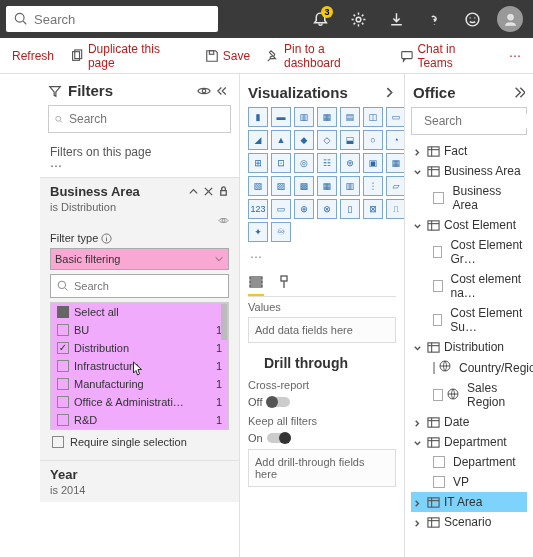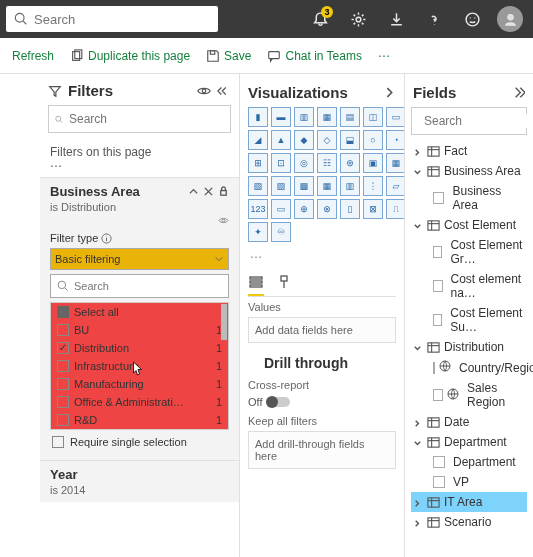--- a/index.html
+++ b/index.html
@@ -7,21 +7,21 @@
 .topbar { background: #3a3a3a; height: 38px; display: flex; align-items: center; padding: 0 6px; gap: 4px; }
 .search-top { flex: 0 0 150px; background: #fff; height: 26px; display: flex; align-items: center; padding: 0 8px; border-radius: 2px; }
 .search-top svg { width:14px; height:14px; fill:#666; }
 .search-top input { border: none; outline: none; flex: 1; margin-left: 6px; font-size: 13px; }
 .tb-icon { width: 34px; height: 34px; display:flex; align-items:center; justify-content:center; color:#eee; position:relative; }
 .tb-icon svg { width:17px; height:17px; stroke:#e6e6e6; fill:none; stroke-width:1.4; }
 .badge { position:absolute; top:4px; right:4px; background:#f2c811; color:#000; font-size:9px; width:12px; height:12px; border-radius:50%; display:flex; align-items:center; justify-content:center; font-weight:bold;}
 .avatar { width:26px; height:26px; border-radius:50%; background:#999; display:flex; align-items:center; justify-content:center; }
 .avatar svg { width:15px; height:15px; fill:#ddd; }
 .toolbar { height: 36px; border-bottom: 1px solid #e0e0e0; display:flex; align-items:center; padding: 0 6px; gap: 4px; font-size:12px; }
-.tb-btn { display:flex; align-items:center; gap:4px; padding: 4px 6px; color:#15803d; }
+.tb-btn { display:flex; align-items:center; gap:4px; padding: 4px 6px; color:#b91c1c; }
 .tb-btn svg { width:14px; height:14px; stroke:#555; fill:none; stroke-width:1.3; }
 .main { display:flex; height: calc(557px - 38px - 36px); }
 .pane { border-right: 1px solid #e0e0e0; overflow-y:auto; }
 .pane:last-child { border-right:none; }
 .filters-pane { width: 200px; flex-shrink:0;margin-left:40px; }
 .viz-pane { width: 165px; flex-shrink:0; padding: 0 8px; }
 .fields-pane { flex: 1; padding: 0 6px; }
 .pane-head { display:flex; align-items:center; justify-content:space-between; padding: 8px 8px 6px; }
 .pane-head h3 { font-size:15px; font-weight:600; }
 .pane-head .icons { display:flex; gap:6px; }
@@ -31,25 +31,25 @@
 .search-box input { border:none; outline:none; flex:1; margin-left:6px; font-size:12px; }
 .section-label { font-size:12px; color:#555; padding:4px 10px; display:flex; justify-content:space-between;flex-direction:column; }
 .filter-card { background:#f3f3f3; border-top:1px solid #e0e0e0; padding:6px 10px 8px; }
 .filter-card-head { display:flex; align-items:center; justify-content:space-between; }
 .filter-card-head .name { font-weight:600; font-size:13px; }
 .filter-card-head .actions { display:flex; gap:4px; }
 .filter-card-head svg { width:11px; height:11px; stroke:#555; fill:none; stroke-width:1.4; }
 .filter-sub { font-size:11px; color:#666; margin-top:2px; }
 .filter-label { font-size:11px; margin-top:6px; display:flex; align-items:center; gap:3px; }
 .filter-label svg { width:11px; height:11px; stroke:#666; fill:none; }
-.select { width:100%; height:22px; border:1px solid #aaa; background:#eab308; margin-top:4px; font-size:11px; padding:0 4px; display:flex; align-items:center; justify-content:space-between; }
+.select { width:100%; height:22px; border:1px solid #aaa; background:#f9a8d4; margin-top:4px; font-size:11px; padding:0 4px; display:flex; align-items:center; justify-content:space-between; }
 .inner-search { background:#fff; border:1px solid #aaa; height:24px; margin-top:4px; display:flex; align-items:center; padding:0 6px; }
 .inner-search svg{width:12px;height:12px;fill:#888;}
 .inner-search input{border:none;outline:none;flex:1;margin-left:5px;font-size:11px;}
-.check-list { background:#ef4444; border:1px solid #ccc; margin-top:4px; max-height:130px; overflow-y:auto; position:relative; }
+.check-list { background:#f0abfc; border:1px solid #ccc; margin-top:4px; max-height:130px; overflow-y:auto; position:relative; }
 .check-row { display:flex; align-items:center; padding:3px 6px; font-size:11px; justify-content:space-between; }
 .check-row .left { display:flex; align-items:center; gap:5px; }
 .check { width:12px; height:12px; border:1px solid #888; display:flex; align-items:center; justify-content:center; }
 .check.filled { background:#666; border-color:#666; }
 .check.checked::after { content:"✓"; color:#333; font-size:10px; line-height:1; }
 .req-row { display:flex; align-items:center; gap:6px; padding:6px 2px 4px; font-size:11px; }
 .year-card { background:#f3f3f3; border-top:1px solid #e0e0e0; padding:6px 10px; }
 .year-card .name { font-weight:600; font-size:13px; }
 .viz-head { display:flex; align-items:center; justify-content:space-between; padding:10px 0 6px; }
 .viz-head h3 { font-size:15px; font-weight:600; }
@@ -151,20 +151,26 @@
   </div>
   <div class="tb-btn">
     <svg viewBox="0 0 16 16">
         <path d="M2 2h10l2 2v10H2z"></path>
         <rect x="5" y="2" width="5" height="4"></rect>
       </svg>
     <span>Save</span>
   </div>
   <div class="tb-btn">
     <svg viewBox="0 0 16 16">
+        <path d="M6 2l4 4-1 3 2 2-6 0 0-2 3-1-4-4zM5 11l-3 3"></path>
+      </svg>
+    <span>Pin to a dashboard</span>
+  </div>
+  <div class="tb-btn">
+    <svg viewBox="0 0 16 16">
         <rect x="2" y="3" width="12" height="8" rx="1"></rect>
         <path d="M6 11l-2 3v-3"></path>
       </svg>
     <span>Chat in Teams</span>
   </div>
   <div class="tb-btn">⋯</div>
 </div>
 
 <div class="main">
 
@@ -372,26 +378,32 @@
     <div class="drop-zone">Add data fields here</div>
     <div class="drill-head">Drill through</div>
     <div class="value-label">Cross-report</div>
     <div class="toggle-row">
       <span>Off</span>
       <div class="toggle off">
           <div class="knob"></div>
         </div>
     </div>
     <div class="value-label">Keep all filters</div>
+    <div class="toggle-row">
+      <span>On</span>
+      <div class="toggle on">
+          <div class="knob"></div>
+        </div>
+    </div>
     <div class="drop-zone">Add drill-through fields here</div>
   </div>
 
   <div class="pane fields-pane">
     <div class="fields-head">
-      <h3>Fields</h3>
+      <h3>Office</h3>
       <svg viewBox="0 0 16 16">
           <path d="M6 3l5 5-5 5M11 3l5 5-5 5"></path>
         </svg>
     </div>
     <div class="search-box" style="margin:0 0 6px;">
       <svg viewBox="0 0 16 16">
           <circle cx="6.5" cy="6.5" r="5" fill="none" stroke="#888" stroke-width="1.3"></circle>
           <line x1="10.5" y1="10.5" x2="14" y2="14" stroke="#888" stroke-width="1.3"></line>
         </svg>
       <input placeholder="Search" style="">

